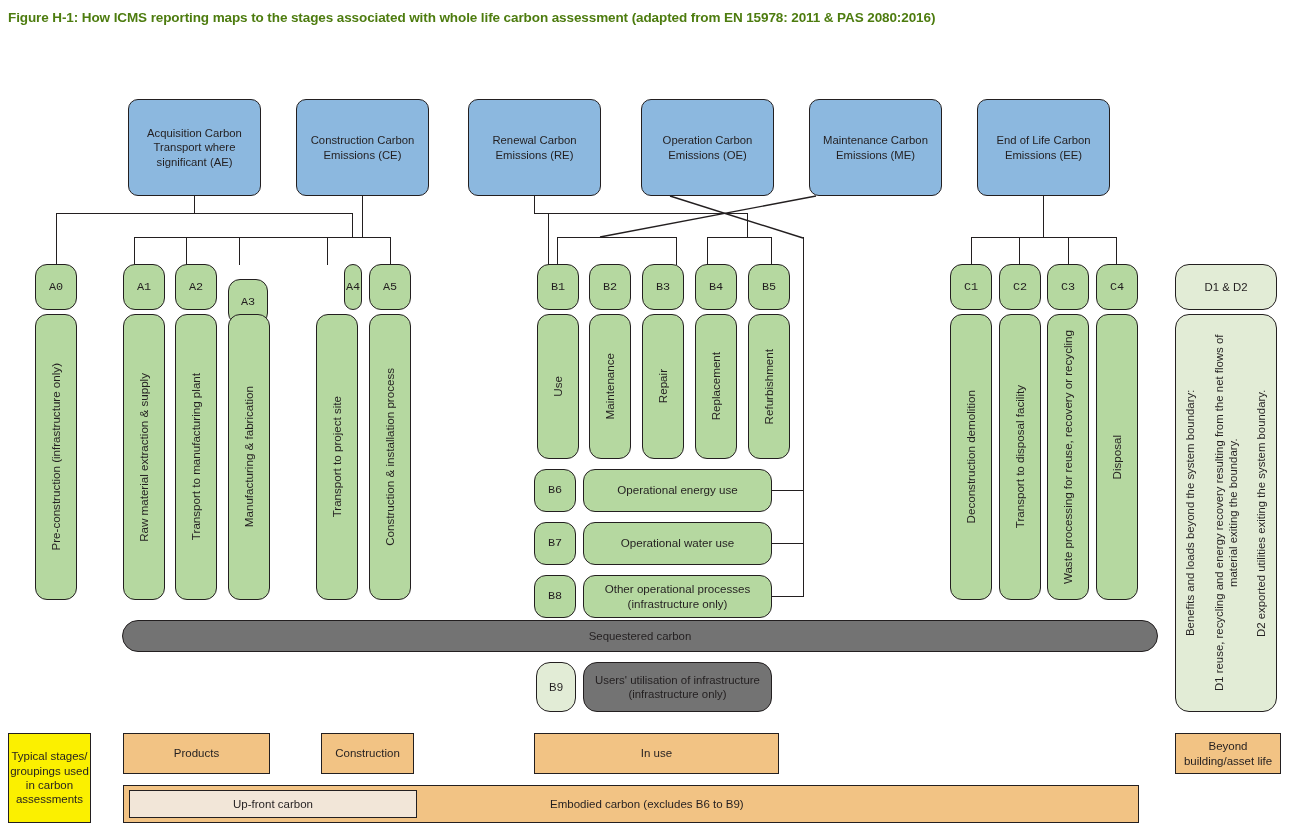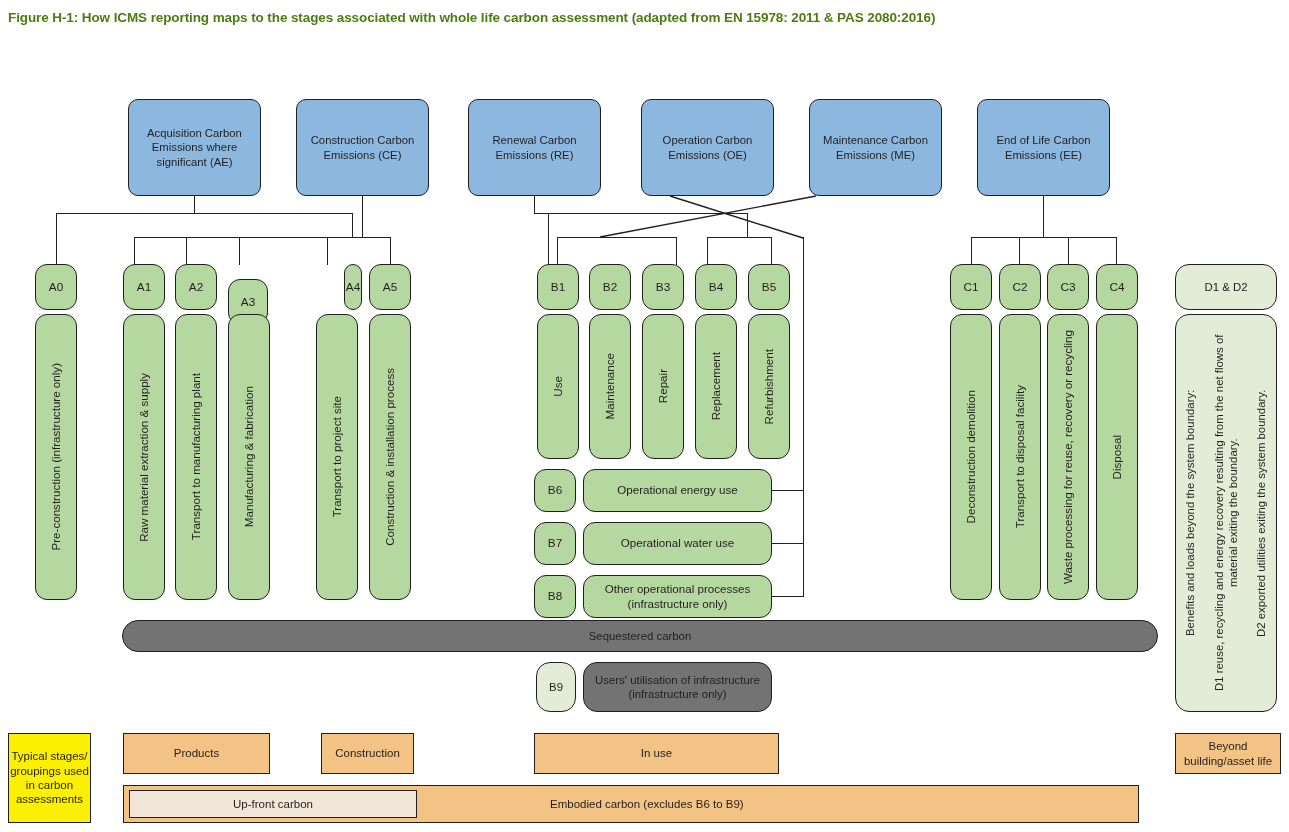--- a/index.html
+++ b/index.html
@@ -22,21 +22,21 @@
     position:absolute;box-sizing:border-box;
     border:1.4px solid #231f20;
     display:flex;align-items:center;justify-content:center;
     text-align:center;line-height:1.25;
   }
   .blue{
     background:#8cb8df;border-radius:10px;font-size:11.3px;
     padding:4px 6px;
   }
   .code{
-    background:#b5d8a0;border-radius:12px;font-size:11.8px;
+    background:#b5d8a0;border-radius:12px;font-size:11.8px;font-family:Liberation Mono, monospace;
   }
   .desc{
     background:#b5d8a0;border-radius:12px;font-size:11.6px;
   }
   .desc > span{
     display:block;
     writing-mode:vertical-rl;
     transform:rotate(180deg);
     white-space:pre-line;
     text-align:center;
@@ -125,21 +125,21 @@
   <div class="ln lnv" style="left:1019px;top:237px;height:28px;"></div>
   <div class="ln lnv" style="left:1068px;top:237px;height:28px;"></div>
   <div class="ln lnv" style="left:1116px;top:237px;height:28px;"></div>
 
   <svg class="diag">
     <line x1="670" y1="196" x2="803" y2="238" stroke="#231f20" stroke-width="1.4"></line>
     <line x1="816" y1="196" x2="600" y2="237" stroke="#231f20" stroke-width="1.4"></line>
   </svg>
 
   <div class="node blue" style="left:128px;top:99px;width:133px;height:97px;">
-    <span>Acquisition Carbon Emissions where significant (AE)</span>
+    <span>Acquisition Carbon Transport where significant (AE)</span>
   </div>
   <div class="node blue" style="left:296px;top:99px;width:133px;height:97px;">
     <span>Construction Carbon Emissions (CE)</span>
   </div>
   <div class="node blue" style="left:468px;top:99px;width:133px;height:97px;">
     <span>Renewal Carbon Emissions (RE)</span>
   </div>
   <div class="node blue" style="left:641px;top:99px;width:133px;height:97px;">
     <span>Operation Carbon Emissions (OE)</span>
   </div>

